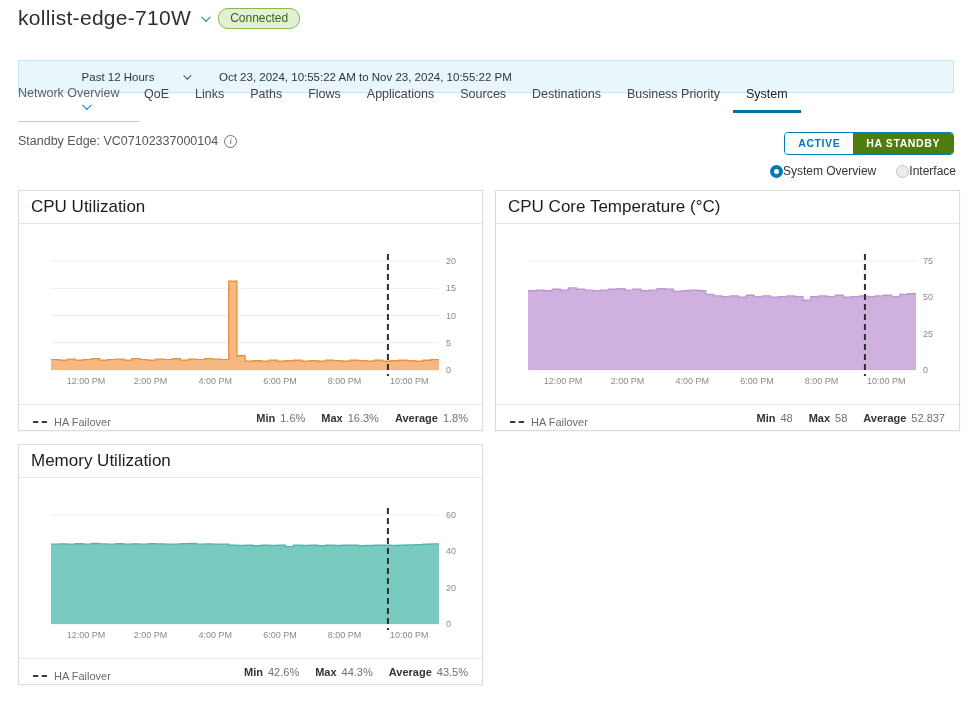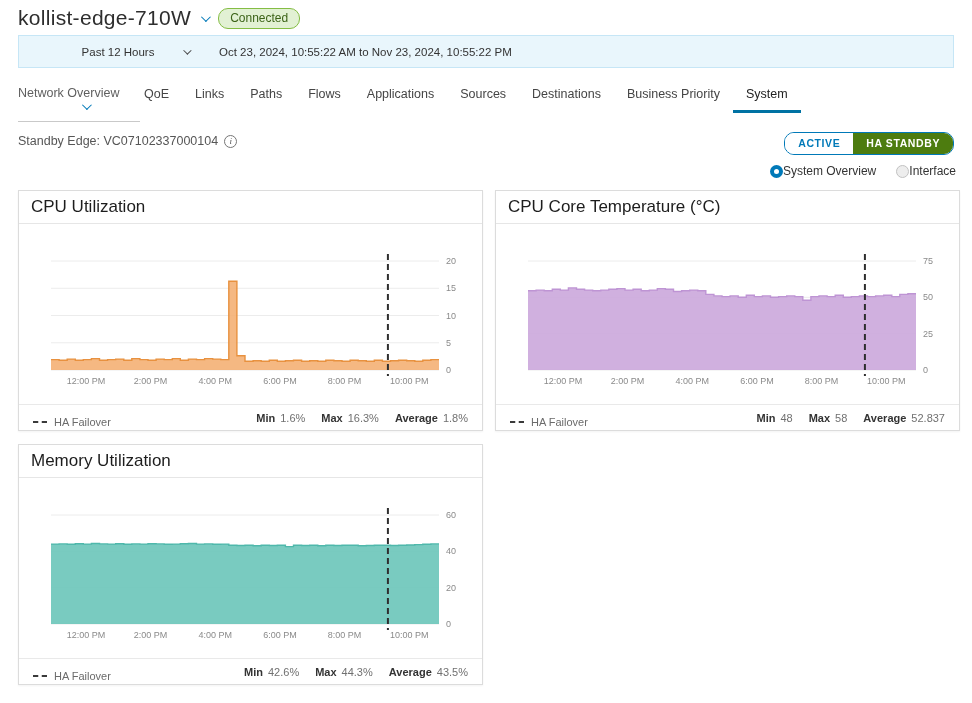--- a/index.html
+++ b/index.html
@@ -11,21 +11,21 @@
   .hdr { position: absolute; left: 18px; top: 6px; display: flex; align-items: center; gap: 10px; }
   .hdr-title { font-size: 21px; font-weight: 400; color: #2e2e2e; letter-spacing: .3px; }
   .chev { display: inline-block; width: 7px; height: 7px;
     border-right: 1.7px solid #0079B8; border-bottom: 1.7px solid #0079B8;
     transform: rotate(45deg) translateY(-2px); }
   .chev.dark { border-color: #4a4a4a; width: 6px; height: 6px; }
   .badge { font-size: 12px; color: #3c6318; background: #E2F1D4; border: 1px solid #84BD44;
     border-radius: 10px; padding: 2px 11px 3px; }
 
   
-  .timebar { position: absolute; left: 18px; top: 35px; width: 936px; height: 33px;
+  .timebar { position: absolute; left: 18px; top: 60px; width: 936px; height: 33px;
     background: #E9F6FC; border: 1px solid #C6E6F6; display: flex; align-items: center;
     font-size: 11.5px; color: #333; }
   .timebar .range-label { margin-left: 58px; width: 82px; text-align: center; cursor: pointer; }
   .timebar .range-caret { margin-left: 24px; cursor: pointer; }
   .timebar .range-detail { margin-left: 30px; }
 
   
   .section-label { position: absolute; left: 18px; top: 86px; font-size: 12.5px; color: #5f5f5f; }
   .section-chev { position: absolute; left: 82px; top: 103px; }
   .section-divider { position: absolute; left: 18px; top: 121px; width: 122px; border-top: 1px solid #c9c9c9; }
@@ -34,21 +34,21 @@
     border-bottom: 3px solid transparent; white-space: nowrap; }
   .tab.active { color: #222; border-bottom-color: #0072A3; }
 
   
   .standby { position: absolute; left: 18px; top: 134px; font-size: 12.5px; color: #565656;
     display: flex; align-items: center; gap: 6px; }
   .info-ic { display: inline-flex; width: 13px; height: 13px; border: 1px solid #767676;
     border-radius: 50%; font-size: 9px; color: #565656; align-items: center; justify-content: center;
     font-family: "Liberation Serif", serif; font-style: italic; cursor: pointer; }
   .ha-toggle { position: absolute; right: 18px; top: 132px; display: flex;
-    border: 1px solid #0079B8; border-radius: 10px; overflow: hidden; }
+    border: 1px solid #0079B8; border-radius: 4px; overflow: hidden; }
   .ha-btn { font-size: 10.5px; font-weight: bold; letter-spacing: .6px; padding: 4px 13px 5px;
     cursor: pointer; }
   .ha-btn.plain { background: #fff; color: #0079B8; }
   .ha-btn.selected { background: #4d7c0f; color: #fff; }
   .radios { position: absolute; right: 16px; top: 164px; display: flex; gap: 20px;
     align-items: center; font-size: 12px; color: #333; }
   .radio-opt { display: flex; align-items: center; cursor: pointer; }
   .rdot { width: 13px; height: 13px; border-radius: 50%; position: relative; }
   .rdot.on { background: #0079B8; }
   .rdot.on::after { content: ""; position: absolute; left: 4px; top: 4px; width: 5px; height: 5px;

